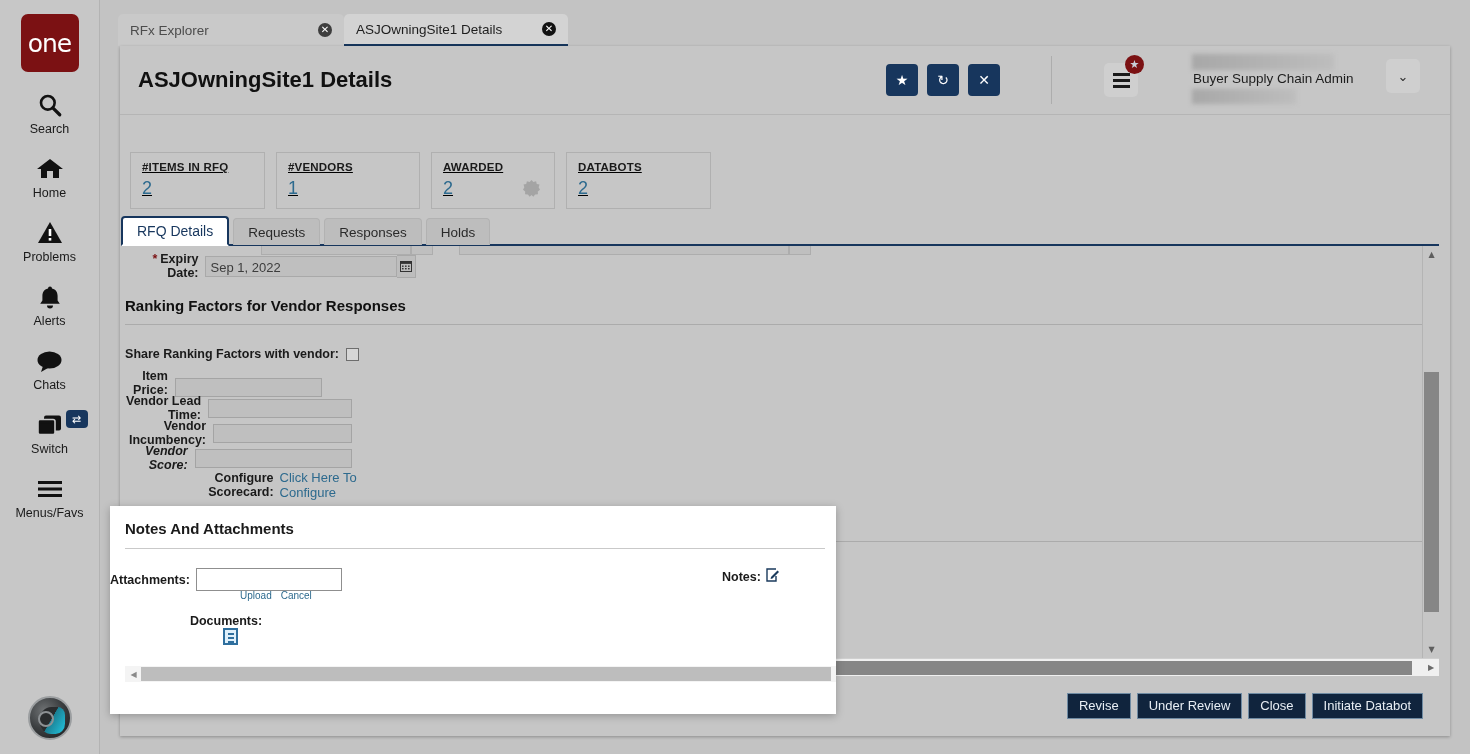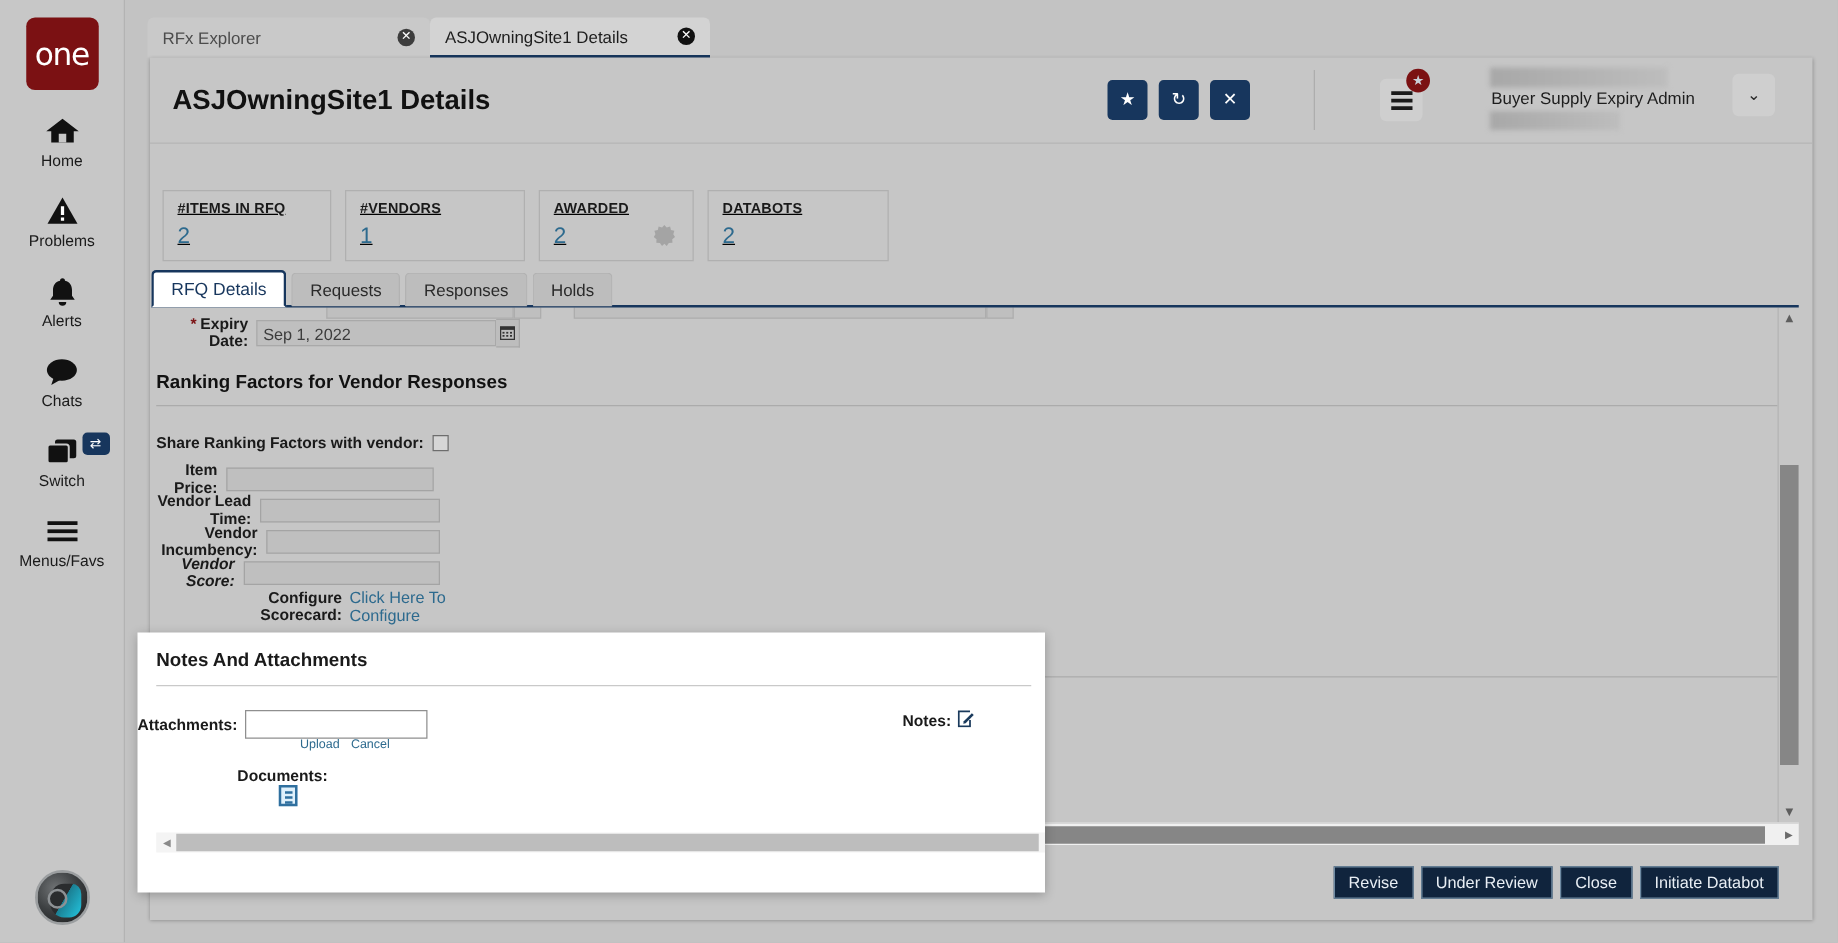--- a/index.html
+++ b/index.html
@@ -239,20 +239,29 @@
 </head>
 <body>
 
 <div id="root">
 
   <div class="sidebar">
     <div class="brand-logo">
       <span>one</span>
     </div>
 
+    <div class="nav-item">
+      <div class="ico">
+        <svg width="26" height="26" viewBox="0 0 24 24">
+            <circle cx="10" cy="10" r="6.3" fill="none" stroke="#111" stroke-width="2.4"></circle>
+            <line x1="14.6" y1="14.6" x2="21" y2="21" stroke="#111" stroke-width="3" stroke-linecap="round"></line>
+          </svg>
+      </div>
+      <div class="lbl">Search</div>
+    </div>
 
     <div class="nav-item">
       <div class="ico">
         <svg width="28" height="24" viewBox="0 0 28 24">
             <path d="M14 2 L27 12 L23 12 L23 21 L5 21 L5 12 L1 12 Z" fill="#111"></path>
             <rect x="11" y="14" width="6" height="7" fill="#c7c7c7"></rect>
           </svg>
       </div>
       <div class="lbl">Home</div>
     </div>
@@ -350,21 +359,21 @@
         <span></span>
         <span></span>
         <span></span>
       </div>
       <div class="ham-badge">
         <span>★</span>
       </div>
 
       <div class="userbox">
         <div class="redact r1"></div>
-        <div class="username">Buyer Supply Expiry Admin</div>
+        <div class="username">Buyer Supply Chain Admin</div>
         <div class="redact r2"></div>
         <div class="caretbtn">
           <span>⌄</span>
         </div>
       </div>
     </div>
   </div>
 
   <div class="kpis">
     <div class="kpi w1">
@@ -429,21 +438,21 @@
     </div>
 
     <div class="section-title" style="left:4px; top:51px;">Ranking Factors for Vendor Responses</div>
     <div class="hr" style="left:4px; top:78px; width:1298px;"></div>
 
     <div class="frow" style="left:0px; top:101px; width:238px; justify-content:flex-end;">
       <span class="flabel">Share Ranking Factors with vendor:</span>
       <span class="chk"></span>
     </div>
 
-    <div class="frow" style="left:0px; top:123px; width:226px; justify-content:flex-end;">
+    <div class="frow" style="left:0px; top:123px; width:201px; justify-content:flex-end;align-items:flex-end;">
       <span class="flabel">Item Price:</span>
       <span class="wideinput"></span>
     </div>
     <div class="frow" style="left:0px; top:173px; width:231px; justify-content:flex-end;">
       <span class="flabel">Vendor Incumbency:</span>
       <span class="wideinput"></span>
     </div>
     <div class="frow" style="left:0px; top:148px; width:231px; justify-content:flex-end;">
       <span class="flabel">Vendor Lead Time:</span>
       <span class="wideinput"></span>

